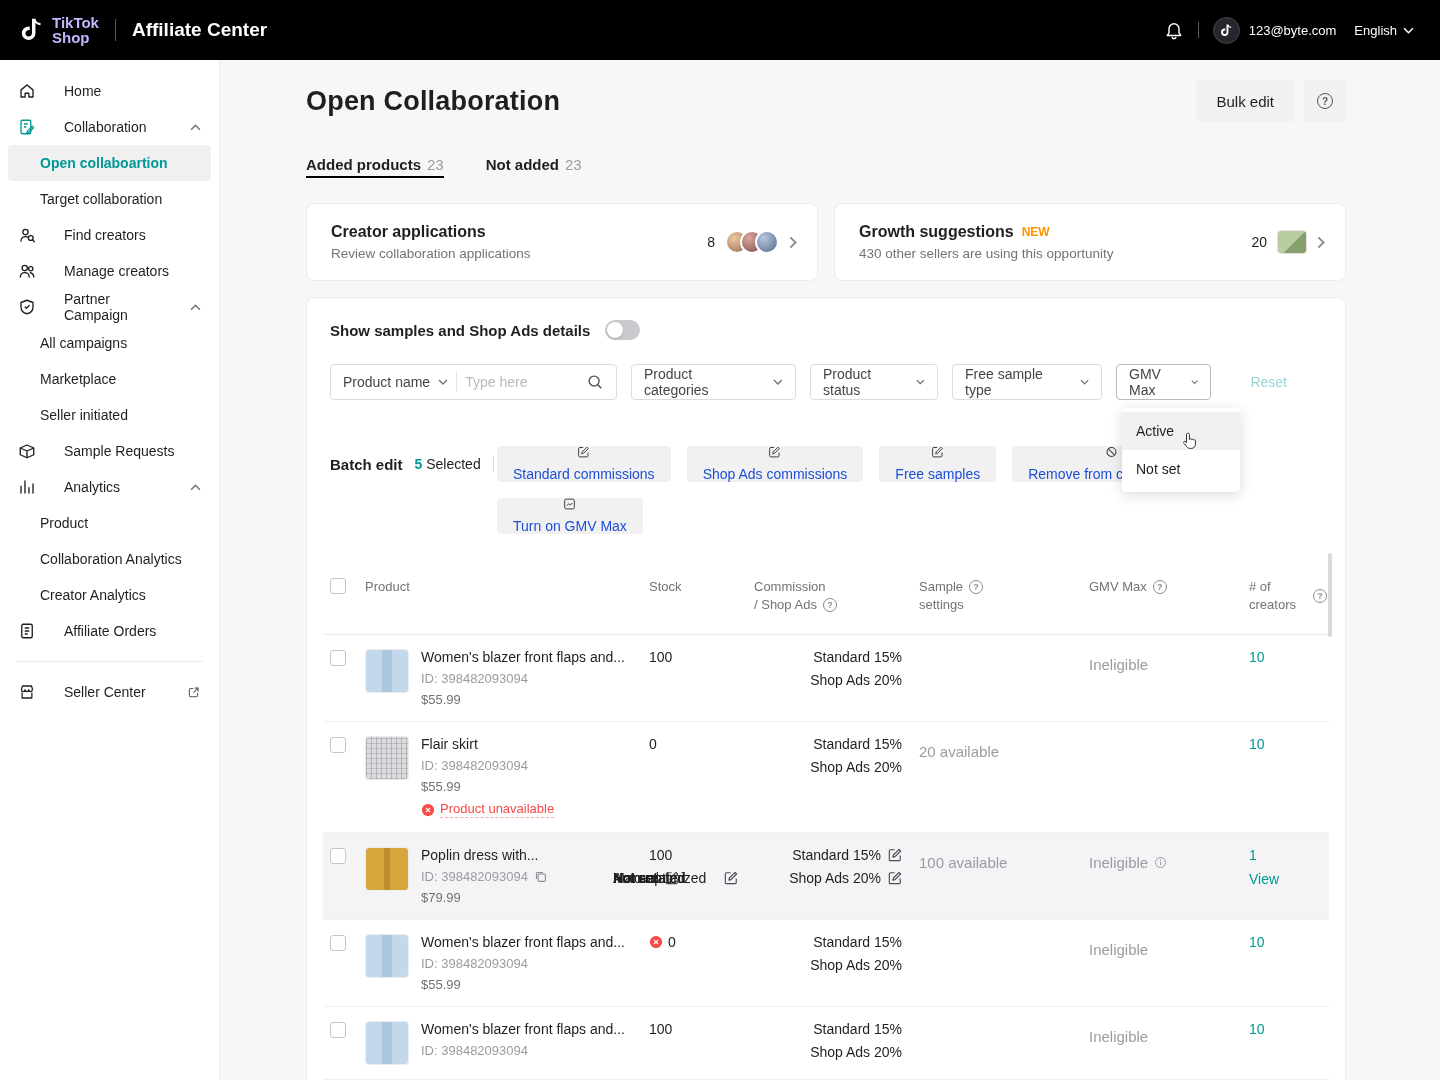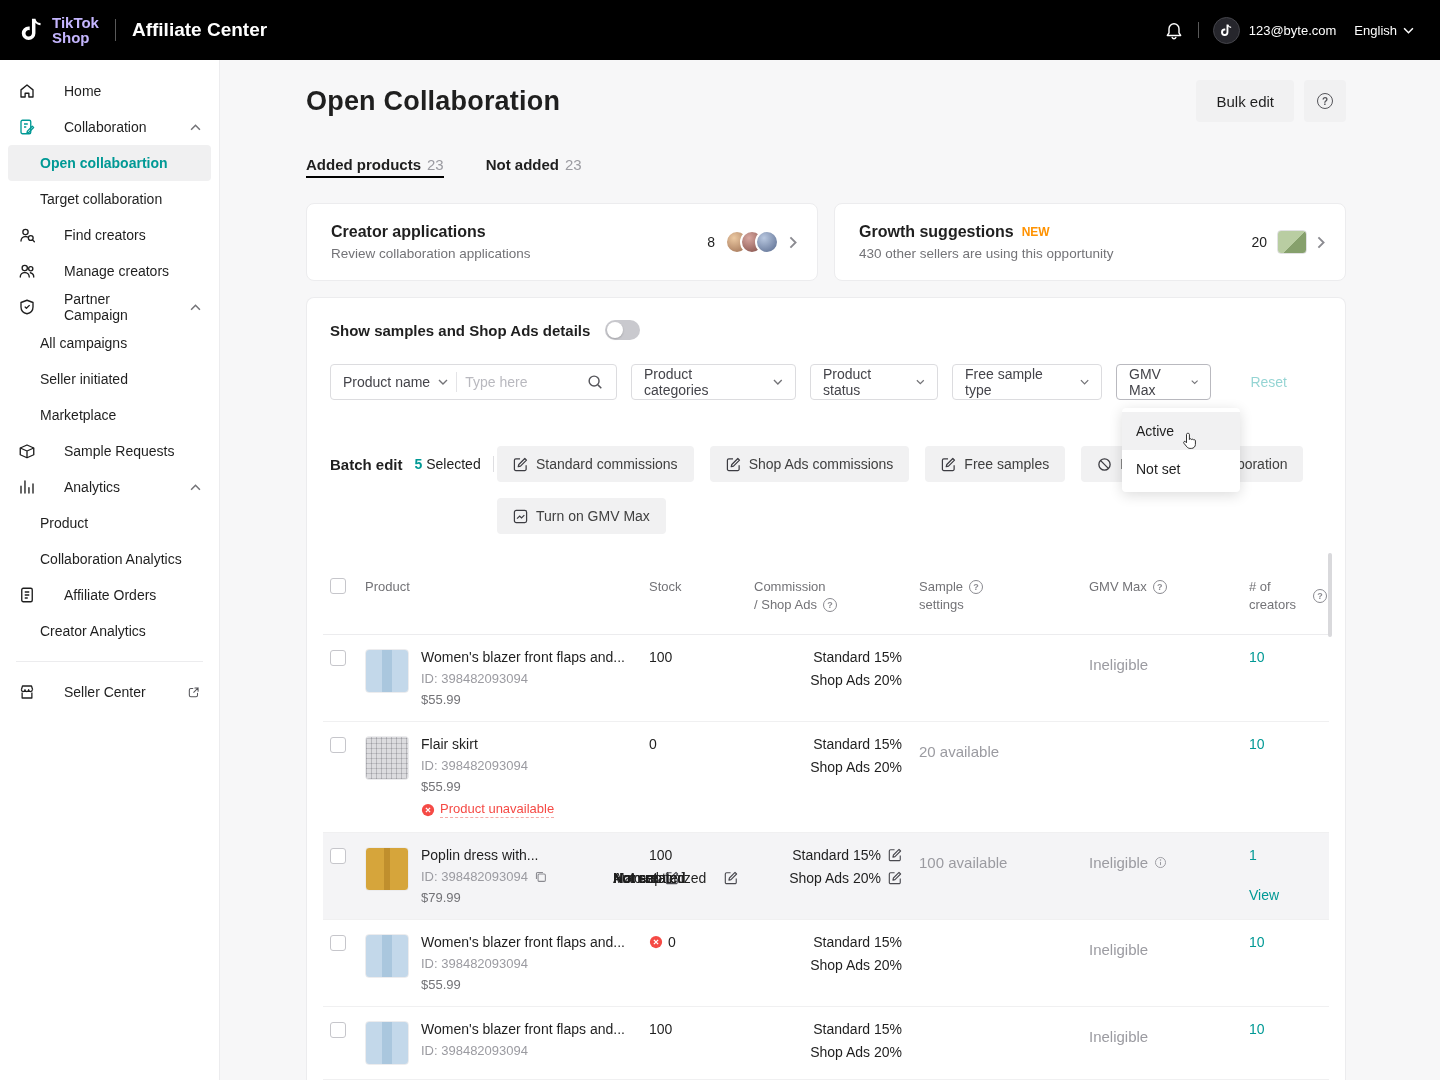--- a/index.html
+++ b/index.html
@@ -76,21 +76,21 @@
   .fbox .spacer { flex:1; }
   .f-cat { width:165px; } .f-status { width:128px; } .f-sample { width:150px; } .f-gmv { width:95px; border-color:#b9b9bf; }
   .reset { margin-left:auto; margin-right:42px; color:rgba(0,153,149,.42); font-weight:500; cursor:pointer; }
 
   .batch-row { display:flex; align-items:flex-start; margin-left:7px; }
   .batch-left { display:flex; align-items:center; gap:12px; height:36px; width:167px; flex:none; }
   .batch-title { font-size:15px; font-weight:600; }
   .sel-count { color:#009995; font-weight:600; }
   .batch-div { width:1px; height:16px; background:#dedee1; }
   .batch-buttons { display:flex; flex-wrap:wrap; gap:16px 16px; flex:1; }
-  .batch-btn { height:36px; background:#f1f1f2; border:none; border-radius:4px; padding:0 16px; font-size:14px; font-weight:500; font-family:inherit; color:#404040; display:inline-flex; align-items:center; gap:8px; cursor:pointer; }
+  .batch-btn { height:36px; background:#f1f1f2; border:none; border-radius:4px; padding:0 16px; font-size:14px; font-weight:500; font-family:inherit; color:#1d4ed8; display:inline-flex; align-items:center; gap:8px; cursor:pointer;flex-direction:column; }
   .batch-btn svg { color:#3c3c42; }
 
   
   .dropdown { position:absolute; top:110px; left:815px; width:118px; background:#fff; border-radius:4px; box-shadow:0 3px 14px rgba(0,0,0,.14); padding:4px 0; z-index:30; }
   .dd-item { height:38px; display:flex; align-items:center; padding:0 14px; font-size:14px; cursor:pointer; }
   .dd-item.hover { background:#f1f1f2; }
   .cursor-hand { position:absolute; left:58px; top:22px; z-index:31; }
 
   
   .table { margin-top:24px; }
@@ -119,21 +119,21 @@
   .perror { margin-top:7px; display:flex; align-items:center; gap:5px; font-size:13px; color:#f54a45; }
   .perror span { border-bottom:1px dashed #f5a9a6; padding-bottom:1px; }
   .c-comm { text-align:right; padding-right:9px !important; }
   .c-comm .line { display:flex; justify-content:flex-end; align-items:center; gap:7px; font-size:14px; }
   .c-comm .line + .line { margin-top:7px; }
   .cell .main { font-size:14px; display:flex; align-items:center; gap:8px; }
   .cell .sub { font-size:15px; color:#9b9ba1; margin-top:7px; display:flex; align-items:center; gap:6px; }
   .c-sample .main { gap:18px; }
   .c-creators { padding-left:8px; }
   .c-creators .num { color:#009995; font-size:14px; cursor:pointer; }
-  .c-creators .view { color:#009995; font-size:14px; margin-top:24px; cursor:pointer; }
+  .c-creators .view { color:#009995; font-size:14px; margin-top:8px; cursor:pointer; }
   .stock-line { display:flex; align-items:center; gap:5px; font-size:14px; }
   .iedit { color:#4a4a50; cursor:pointer; }
 
   .vscroll { position:absolute; top:255px; left:1021px; width:4px; height:84px; border-radius:2px; background:#d9d9dc; }
 </style>
 </head>
 <body>
 
 <header class="topbar">
   <span class="tt-logo">
@@ -233,24 +233,24 @@
     <span class="chev">
         <svg width="11" height="7" viewBox="0 0 10 6">
           <path d="M1 5l4-4 4 4" fill="none" stroke="#737377" stroke-width="1.4"></path>
         </svg>
       </span>
   </div>
   <div class="side-item child">
     <span>All campaigns</span>
   </div>
   <div class="side-item child">
+    <span>Marketplace</span>
+  </div>
+  <div class="side-item child">
     <span>Seller initiated</span>
-  </div>
-  <div class="side-item child">
-    <span>Marketplace</span>
   </div>
   <div class="side-item">
     <span class="sicon">
         <svg width="18" height="18" viewBox="0 0 24 24" fill="none" stroke="#1f1f1f" stroke-width="1.8" stroke-linejoin="round">
           <path d="M3 8l9-4 9 4v9l-9 4-9-4z"></path>
           <path d="M3 8l9 4 9-4M12 12v9"></path>
         </svg>
       </span>
     <span>Sample Requests</span>
   </div>
@@ -266,31 +266,31 @@
           <path d="M1 5l4-4 4 4" fill="none" stroke="#737377" stroke-width="1.4"></path>
         </svg>
       </span>
   </div>
   <div class="side-item child">
     <span>Product</span>
   </div>
   <div class="side-item child">
     <span>Collaboration Analytics</span>
   </div>
+  <div class="side-item child">
+    <span>Creator Analytics</span>
+  </div>
   <div class="side-item">
     <span class="sicon">
         <svg width="18" height="18" viewBox="0 0 24 24" fill="none" stroke="#1f1f1f" stroke-width="1.8" stroke-linejoin="round">
           <rect x="5" y="3" width="14" height="18" rx="2"></rect>
           <path d="M9 8h6M9 12h6M9 16h4"></path>
         </svg>
       </span>
     <span>Affiliate Orders</span>
-  </div>
-  <div class="side-item child">
-    <span>Creator Analytics</span>
   </div>
   <div class="side-sep"></div>
   <div class="side-item">
     <span class="sicon">
         <svg width="18" height="18" viewBox="0 0 24 24" fill="none" stroke="#1f1f1f" stroke-width="1.7" stroke-linejoin="round">
           <path d="M4.5 9 6 4h12l1.5 5"></path>
           <path d="M4.5 9c0 1.3 1 2.4 2.4 2.4S9.3 10.3 9.3 9c0 1.3 1.1 2.4 2.5 2.4s2.4-1.1 2.4-2.4c0 1.3 1.1 2.4 2.5 2.4s2.4-1.1 2.4-2.4"></path>
           <path d="M5.5 12.5V20h13v-7.5"></path>
         </svg>
       </span>

